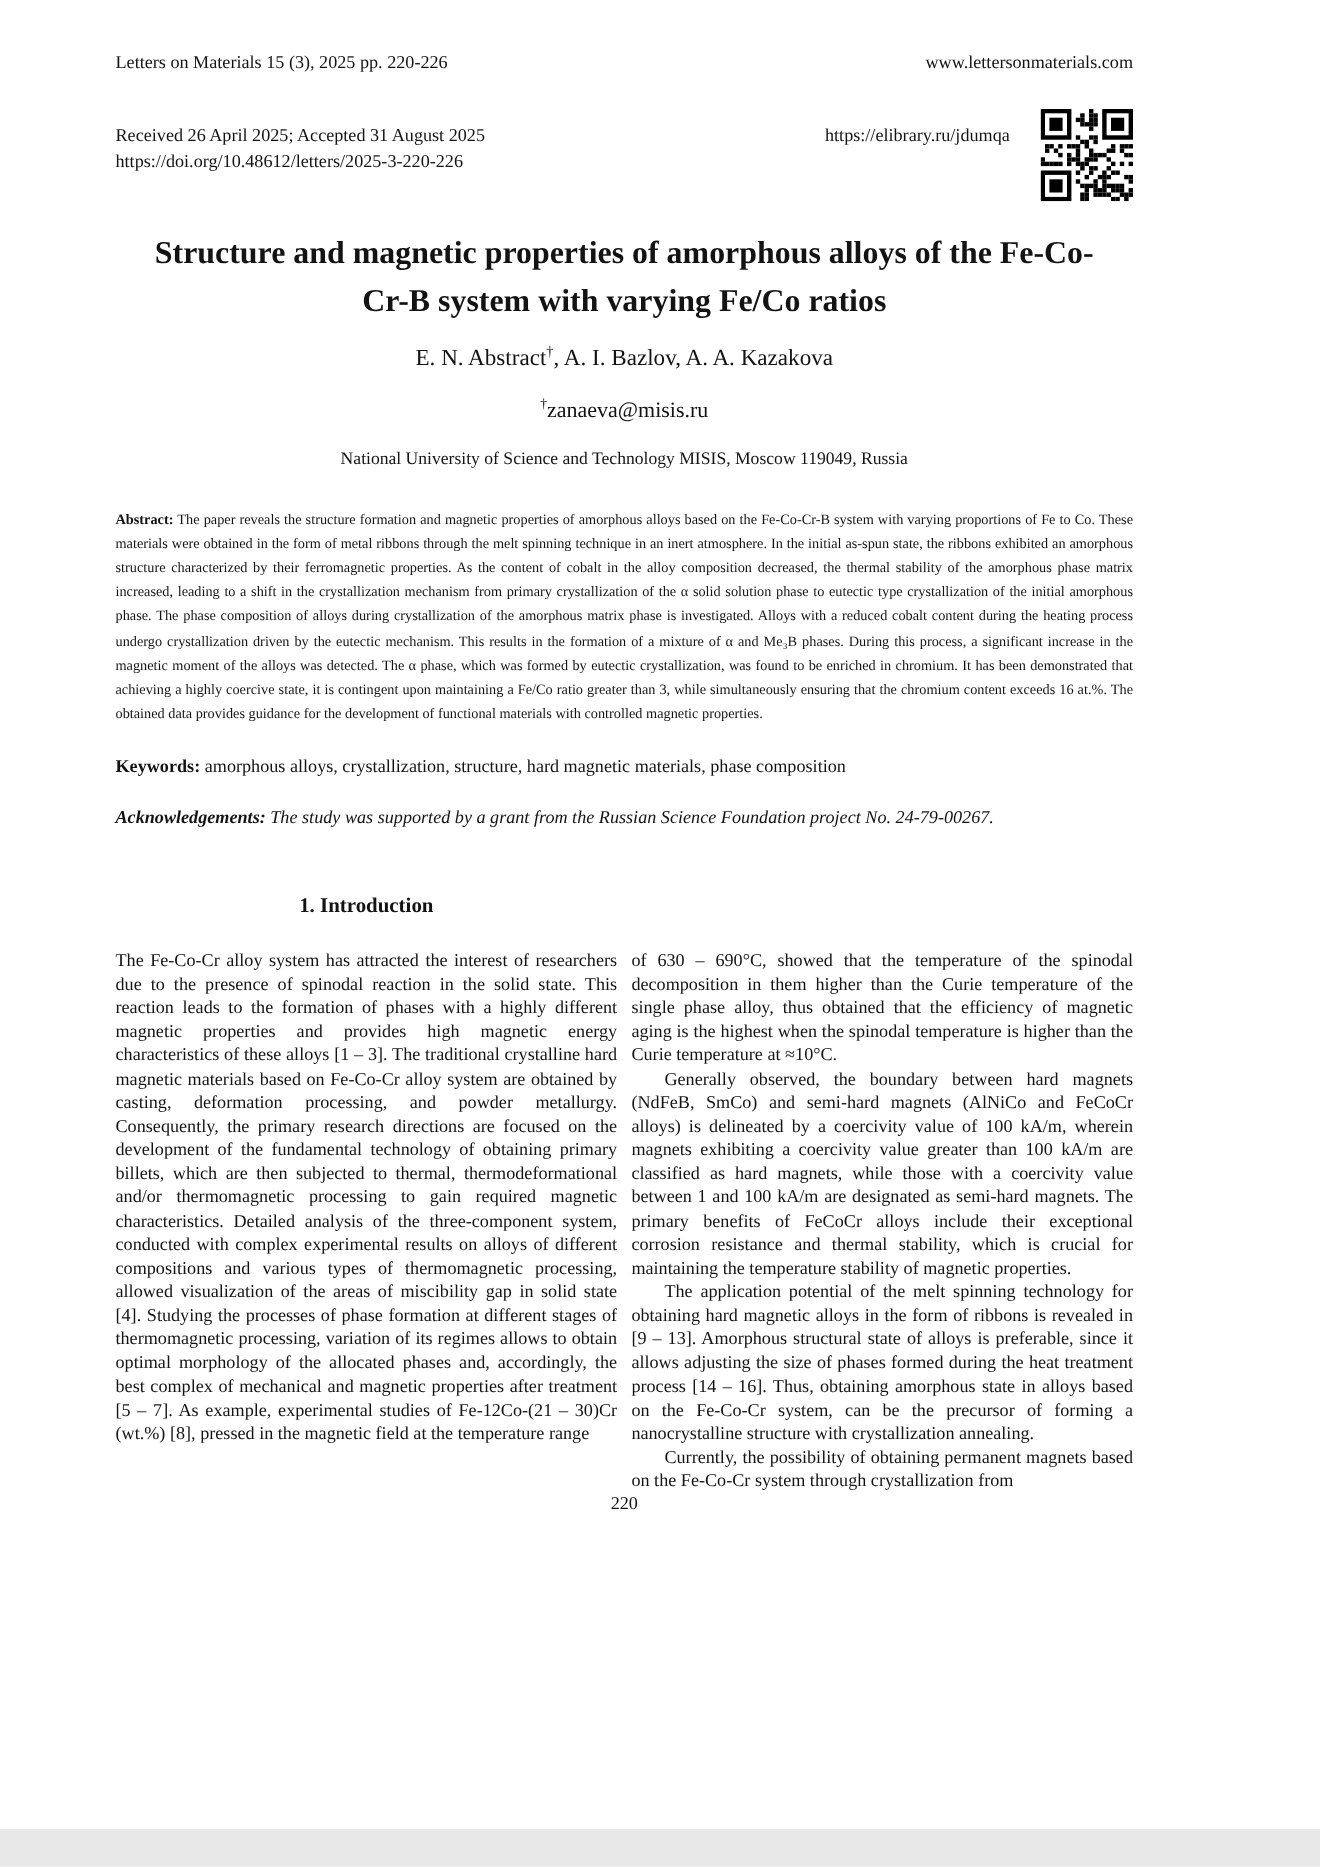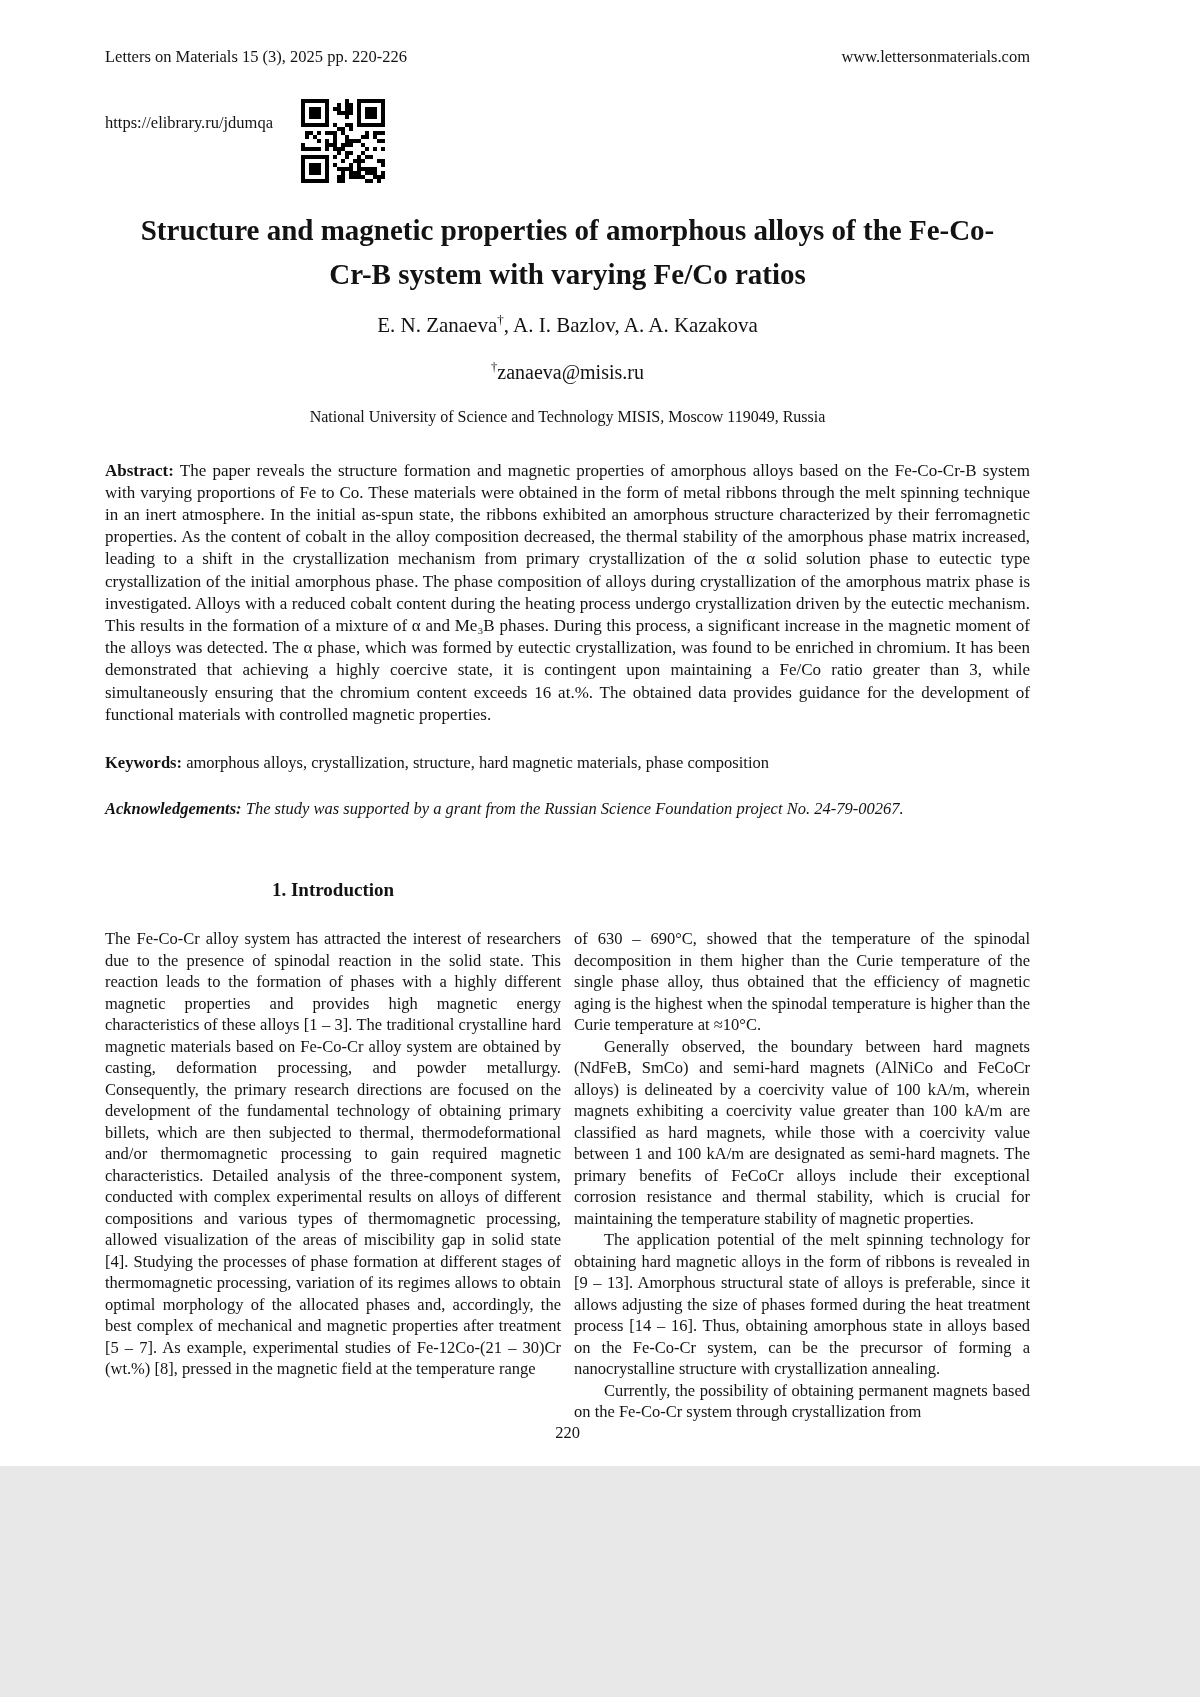--- a/index.html
+++ b/index.html
@@ -1,18 +1,18 @@
 <!DOCTYPE html>
 <html><head>
 <meta charset="utf-8">
 <style>
   html,body { margin:0; padding:0; background:#e8e8e8; }
   .page {
     position:relative;
-    width:1200px; height:1466px;
+    width:1200px; height:1663px;
     margin:0 auto;
     background:#ffffff;
     font-family:"Liberation Serif", serif;
     color:#131313;
     box-sizing:border-box;
     padding:46px 170px 0 105px;
   }
   .running-head {
     display:flex; justify-content:space-between; align-items:baseline;
     font-size:16.5px; line-height:21px;
@@ -30,21 +30,21 @@
   h1.title {
     font-size:29px; font-weight:bold; text-align:center;
     line-height:1.5; margin:26px auto 0; max-width:880px;
   }
   .authors { text-align:center; font-size:21px; margin-top:16px; }
   .authors sup, .email sup { font-size:62%; }
   .email { text-align:center; font-size:20px; margin-top:22px; }
   .affiliation { text-align:center; font-size:16px; margin-top:24px; }
 
   .abstract {
-    margin:34px 0 0; font-size:17px; line-height:22.2px;
+    margin:34px 0 0; font-size:13px; line-height:22.2px;
     text-align:justify;
   }
   .label-bold { font-weight:bold; }
   .keywords { margin:26px 0 0; font-size:16.5px; line-height:22px; text-align:justify; }
   .acks { margin:24px 0 0; font-size:16.5px; line-height:22px; font-style:italic; text-align:justify; }
   .acks .label-bold { font-style:italic; }
 
   .columns { display:flex; gap:13px; margin-top:58px; }
   .col { flex:1; min-width:0; }
   h2.section-heading {
@@ -64,20 +64,24 @@
 <body>
 
 <div class="page">
 
   <header class="running-head">
     <span>Letters on Materials 15 (3), 2025 pp. 220-226</span>
     <span class="plainlink">www.lettersonmaterials.com</span>
   </header>
 
   <div class="meta-row">
+    <div class="meta-left">
+      <div>Received 26 April 2025; Accepted 31 August 2025</div>
+      <div class="plainlink">https://doi.org/10.48612/letters/2025-3-220-226</div>
+    </div>
     <div class="meta-right">
       <span class="elib plainlink">https://elibrary.ru/jdumqa</span>
       <span class="qr">
         <svg width="84" height="84" viewBox="0 0 84 84" aria-hidden="true">
           <rect x="0" y="0" width="84" height="84" fill="#ffffff"></rect>
 
           <g fill="#000000">
             <rect x="0" y="0" width="28" height="28"></rect>
               <rect x="56" y="0" width="28" height="28"></rect>
               <rect x="0" y="56" width="28" height="28"></rect>
@@ -211,21 +215,21 @@
               <rect x="76" y="80" width="4" height="4"></rect>
             </g>
         </svg>
       </span>
     </div>
   </div>
 
   <h1 class="title">Structure and magnetic properties of amorphous alloys of the Fe-Co-Cr-B system with varying Fe/Co ratios</h1>
 
   <div class="authors">
-    <span>E. N. Zanaeva</span><sup>†</sup><span>, A. I. Bazlov, A. A. Kazakova</span>
+    <span>E. N. Abstract</span><sup>†</sup><span>, A. I. Bazlov, A. A. Kazakova</span>
   </div>
 
   <div class="email">
     <sup>†</sup><span class="plainlink">zanaeva@misis.ru</span>
   </div>
 
   <div class="affiliation">National University of Science and Technology MISIS, Moscow 119049, Russia</div>
 
   <p class="abstract">
     <span class="label-bold">Abstract:</span><span> The paper reveals the structure formation and magnetic properties of amorphous alloys based on the Fe-Co-Cr-B system with varying proportions of Fe to Co. These materials were obtained in the form of metal ribbons through the melt spinning technique in an inert atmosphere. In the initial as-spun state, the ribbons exhibited an amorphous structure characterized by their ferromagnetic properties. As the content of cobalt in the alloy composition decreased, the thermal stability of the amorphous phase matrix increased, leading to a shift in the crystallization mechanism from primary crystallization of the α solid solution phase to eutectic type crystallization of the initial amorphous phase. The phase composition of alloys during crystallization of the amorphous matrix phase is investigated. Alloys with a reduced cobalt content during the heating process undergo crystallization driven by the eutectic mechanism. This results in the formation of a mixture of α and Me₃B phases. During this process, a significant increase in the magnetic moment of the alloys was detected. The α phase, which was formed by eutectic crystallization, was found to be enriched in chromium. It has been demonstrated that achieving a highly coercive state, it is contingent upon maintaining a Fe/Co ratio greater than 3, while simultaneously ensuring that the chromium content exceeds 16 at.%. The obtained data provides guidance for the development of functional materials with controlled magnetic properties.</span>

